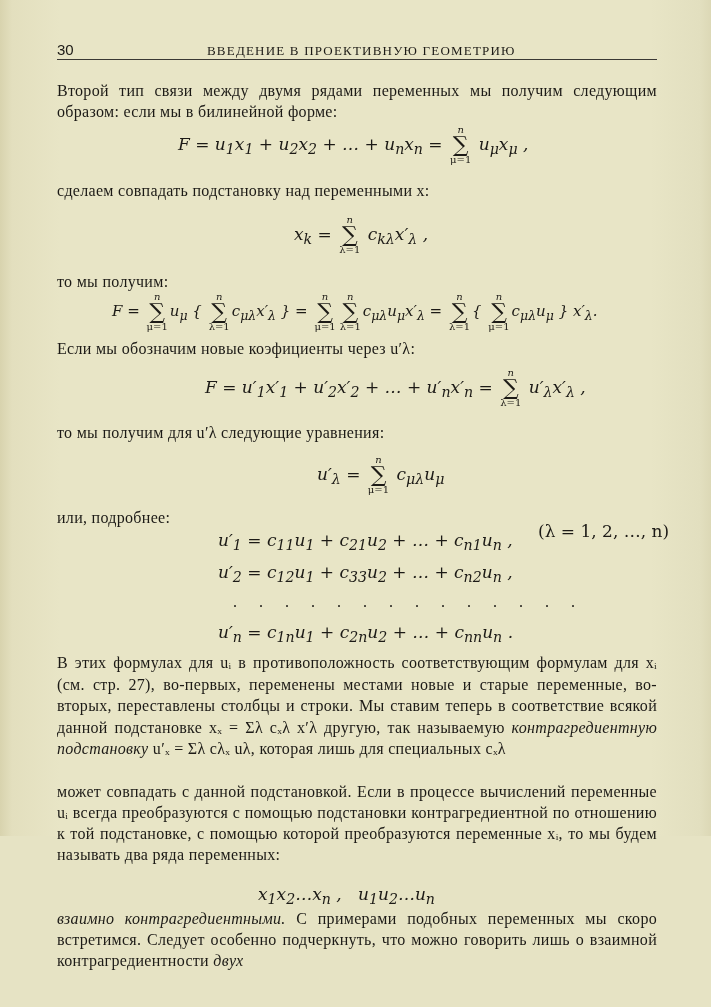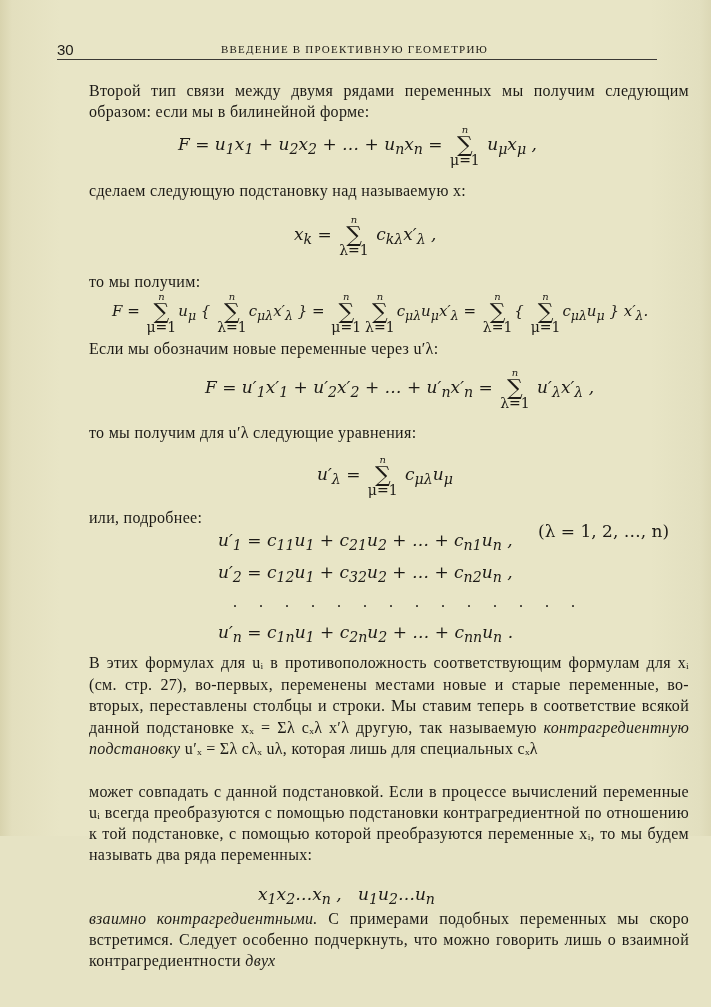--- a/index.html
+++ b/index.html
@@ -7,78 +7,78 @@
     width:711px; height:1007px; overflow:hidden;
     background:#e6e3c4;
     font-family:"Liberation Serif", "DejaVu Serif", serif;
     color:#1c1a16;
     position:relative;
   }
   .page { position:absolute; left:0; top:0; width:711px; height:836px;
     background: linear-gradient(90deg, #d8d3ae 0px, #e3dfbe 12px, #e8e5c6 60px, #e8e5c6 650px, #e2dfbf 700px, #dcd8b6 711px); padding-left: 8px; }
   .header { position:absolute; left:57px; top:37px; width:600px; height:22px; border-bottom:1.5px solid #3a3834; }
   .pagenum { position:absolute; left:0; top:4px; font-size:15px; font-family:"Liberation Sans", sans-serif; }
-  .runhead { position:absolute; left:164px; top:6px; font-size:11px; letter-spacing:1.2px; font-family:"Liberation Serif", serif; }
-  .p { position:absolute; left:57px; width:600px; font-size:16px; line-height:21px; text-align:justify; letter-spacing:0.3px;margin-left:32px; }
+  .runhead { position:absolute; left:150px; top:6px; font-size:13px; letter-spacing:1.2px; font-family:"Liberation Serif", serif; }
+  .p { position:absolute; left:57px; width:600px; font-size:16px; line-height:21px; text-align:justify; letter-spacing:0.3px; }
   .eq { position:absolute; font-style:italic; font-size:17px; white-space:nowrap; font-family:"DejaVu Serif", serif; }
   .sumwrap { display:inline-block; position:relative; text-align:center; vertical-align:middle; margin:0 2px; }
   .sumwrap .top { display:block; font-size:10px; line-height:10px; font-style:italic; }
   .sumwrap .sig { display:block; font-size:22px; line-height:20px; font-style:normal; }
-  .sumwrap .bot { display:block; font-size:14px; line-height:10px; font-style:normal; }
+  .sumwrap .bot { display:block; font-size:10px; line-height:10px; font-style:normal; }
   .it { font-style:italic; }
   .dots { position:absolute; left:233px; top:593px; font-size:16px; letter-spacing:9px; }
 </style>
 </head>
 <body>
 
 <div class="page">
 
   <div class="header">
     <span class="pagenum">30</span>
     <span class="runhead">ВВЕДЕНИЕ В ПРОЕКТИВНУЮ ГЕОМЕТРИЮ</span>
   </div>
 
   <div class="p" style="top:80px;">Второй тип связи между двумя рядами переменных мы получим следующим образом: если мы в билинейной форме:</div>
 
   <div class="eq" style="left:178px; top:125px;">
     <span>F = u<sub>1</sub>x<sub>1</sub> + u<sub>2</sub>x<sub>2</sub> + … + u<sub>n</sub>x<sub>n</sub> = </span><span class="sumwrap"><span class="top">n</span><span class="sig">∑</span><span class="bot">μ=1</span></span><span> u<sub>μ</sub>x<sub>μ</sub> ,</span>
   </div>
 
-  <div class="p" style="top:180px;">сделаем следующую подстановку над называемую x:</div>
+  <div class="p" style="top:180px;">сделаем совпадать подстановку над переменными x:</div>
 
   <div class="eq" style="left:294px; top:215px;">
     <span>x<sub>k</sub> = </span><span class="sumwrap"><span class="top">n</span><span class="sig">∑</span><span class="bot">λ=1</span></span><span> c<sub>kλ</sub>x′<sub>λ</sub> ,</span>
   </div>
 
   <div class="p" style="top:271px;">то мы получим:</div>
 
   <div class="eq" style="left:112px; top:292px; font-size:15px;">
     <span>F = </span><span class="sumwrap"><span class="top">n</span><span class="sig">∑</span><span class="bot">μ=1</span></span><span>u<sub>μ</sub> { </span><span class="sumwrap"><span class="top">n</span><span class="sig">∑</span><span class="bot">λ=1</span></span><span>c<sub>μλ</sub>x′<sub>λ</sub> } = </span><span class="sumwrap"><span class="top">n</span><span class="sig">∑</span><span class="bot">μ=1</span></span><span class="sumwrap"><span class="top">n</span><span class="sig">∑</span><span class="bot">λ=1</span></span><span>c<sub>μλ</sub>u<sub>μ</sub>x′<sub>λ</sub> = </span><span class="sumwrap"><span class="top">n</span><span class="sig">∑</span><span class="bot">λ=1</span></span><span>{ </span><span class="sumwrap"><span class="top">n</span><span class="sig">∑</span><span class="bot">μ=1</span></span><span>c<sub>μλ</sub>u<sub>μ</sub> } x′<sub>λ</sub>.</span>
   </div>
 
-  <div class="p" style="top:338px;">Если мы обозначим новые переменные через u′λ:</div>
+  <div class="p" style="top:338px;">Если мы обозначим новые коэфициенты через u′λ:</div>
 
   <div class="eq" style="left:205px; top:368px;">
     <span>F = u′<sub>1</sub>x′<sub>1</sub> + u′<sub>2</sub>x′<sub>2</sub> + … + u′<sub>n</sub>x′<sub>n</sub> = </span><span class="sumwrap"><span class="top">n</span><span class="sig">∑</span><span class="bot">λ=1</span></span><span> u′<sub>λ</sub>x′<sub>λ</sub> ,</span>
   </div>
 
   <div class="p" style="top:422px;">то мы получим для u′λ следующие уравнения:</div>
 
   <div class="eq" style="left:317px; top:455px;">
     <span>u′<sub>λ</sub> = </span><span class="sumwrap"><span class="top">n</span><span class="sig">∑</span><span class="bot">μ=1</span></span><span> c<sub>μλ</sub>u<sub>μ</sub></span>
   </div>
   <div class="eq" style="left:538px; top:477px; font-style:normal;margin-top:44px;">(λ = 1, 2, …, n)</div>
 
   <div class="p" style="top:507px;">или, подробнее:</div>
 
   <div class="eq" style="left:218px; top:530px;">
     <span>u′<sub>1</sub> = c<sub>11</sub>u<sub>1</sub> + c<sub>21</sub>u<sub>2</sub> + … + c<sub>n1</sub>u<sub>n</sub> ,</span>
   </div>
   <div class="eq" style="left:218px; top:562px;">
-    <span>u′<sub>2</sub> = c<sub>12</sub>u<sub>1</sub> + c<sub>32</sub>u<sub>2</sub> + … + c<sub>n2</sub>u<sub>n</sub> ,</span>
+    <span>u′<sub>2</sub> = c<sub>12</sub>u<sub>1</sub> + c<sub>33</sub>u<sub>2</sub> + … + c<sub>n2</sub>u<sub>n</sub> ,</span>
   </div>
   <div class="dots">. . . . . . . . . . . . . .</div>
   <div class="eq" style="left:218px; top:622px;">
     <span>u′<sub>n</sub> = c<sub>1n</sub>u<sub>1</sub> + c<sub>2n</sub>u<sub>2</sub> + … + c<sub>nn</sub>u<sub>n</sub> .</span>
   </div>
 
   <div class="p" style="top:652px; line-height:21.5px;">
     <span>В этих формулах для uᵢ в противоположность соответствующим формулам для xᵢ (см. стр. 27), во-первых, переменены местами новые и старые переменные, во-вторых, переставлены столбцы и строки. Мы ставим теперь в соответствие всякой данной подстановке xₓ = Σλ cₓλ x′λ другую, так называемую</span>
     <span class="it">контрагредиентную подстановку</span>
     <span>u′ₓ = Σλ cλₓ uλ, которая лишь для специальных cₓλ</span>

